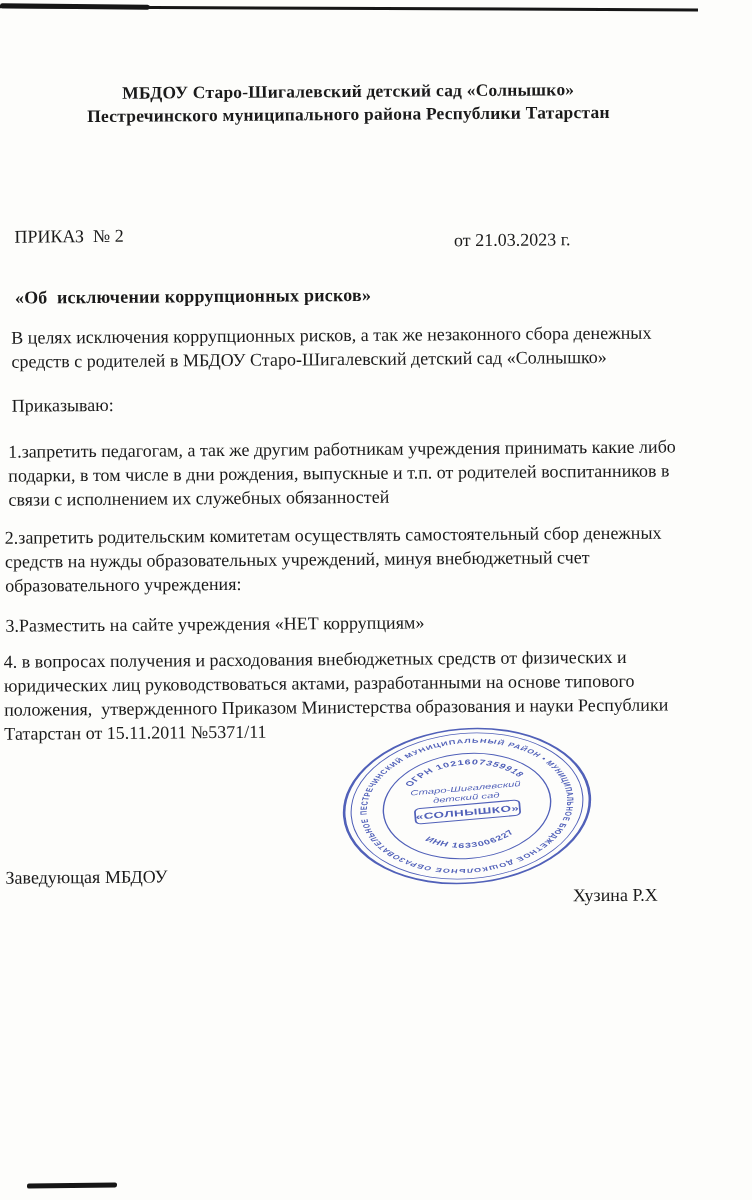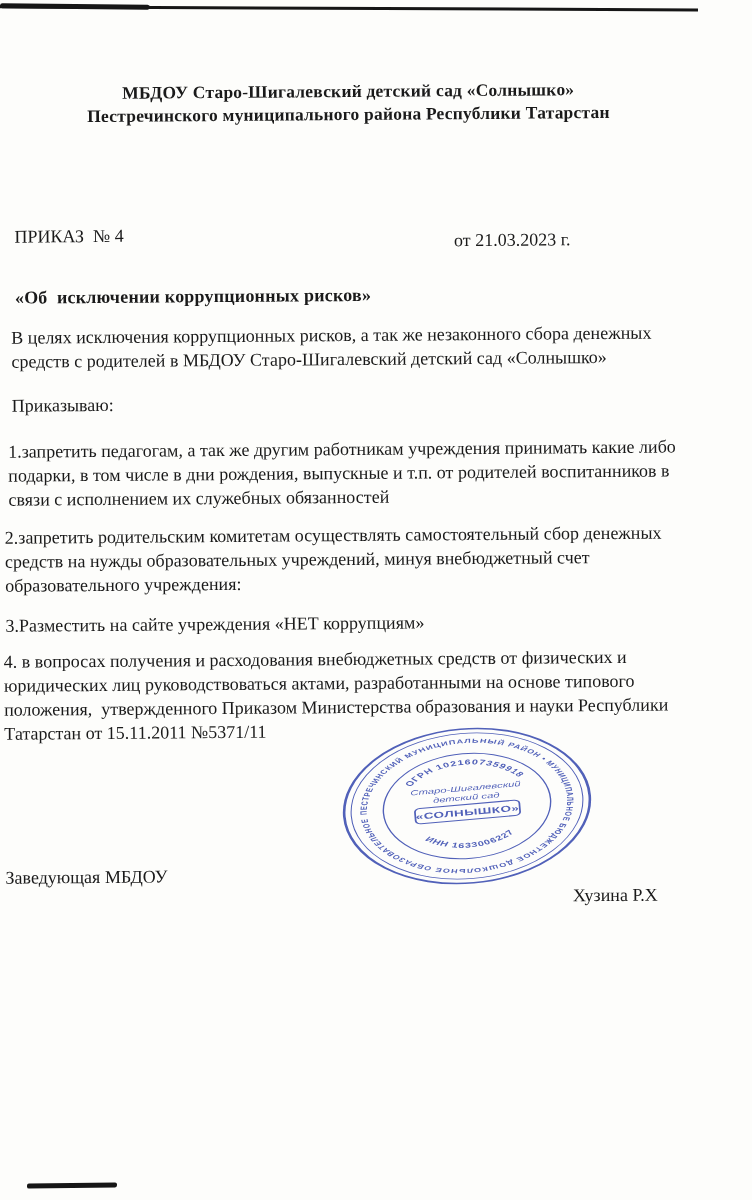--- a/index.html
+++ b/index.html
@@ -116,21 +116,21 @@
 <div class="page">
 
   <div class="artifact top-line"></div>
   <div class="artifact top-line-left"></div>
 
   <div class="scan-content">
 
     <div class="org-header">МБДОУ Старо-Шигалевский детский сад «Солнышко» Пестречинского муниципального района Республики Татарстан</div>
 
     <div class="order-row">
-      <span class="order-label">ПРИКАЗ  № 4</span>
+      <span class="order-label">ПРИКАЗ  № 2</span>
       <span class="order-date">от 21.03.2023 г.</span>
     </div>
 
     <div class="subject">«Об  исключении коррупционных рисков»</div>
 
     <p class="preamble">В целях исключения коррупционных рисков, а так же незаконного сбора денежных средств с родителей в МБДОУ Старо-Шигалевский детский сад «Солнышко»</p>
 
     <p class="decree">Приказываю:</p>
 
     <p class="order-item item-1">1.запретить педагогам, а так же другим работникам учреждения принимать какие либо подарки, в том числе в дни рождения, выпускные и т.п. от родителей воспитанников в связи с исполнением их служебных обязанностей</p>

